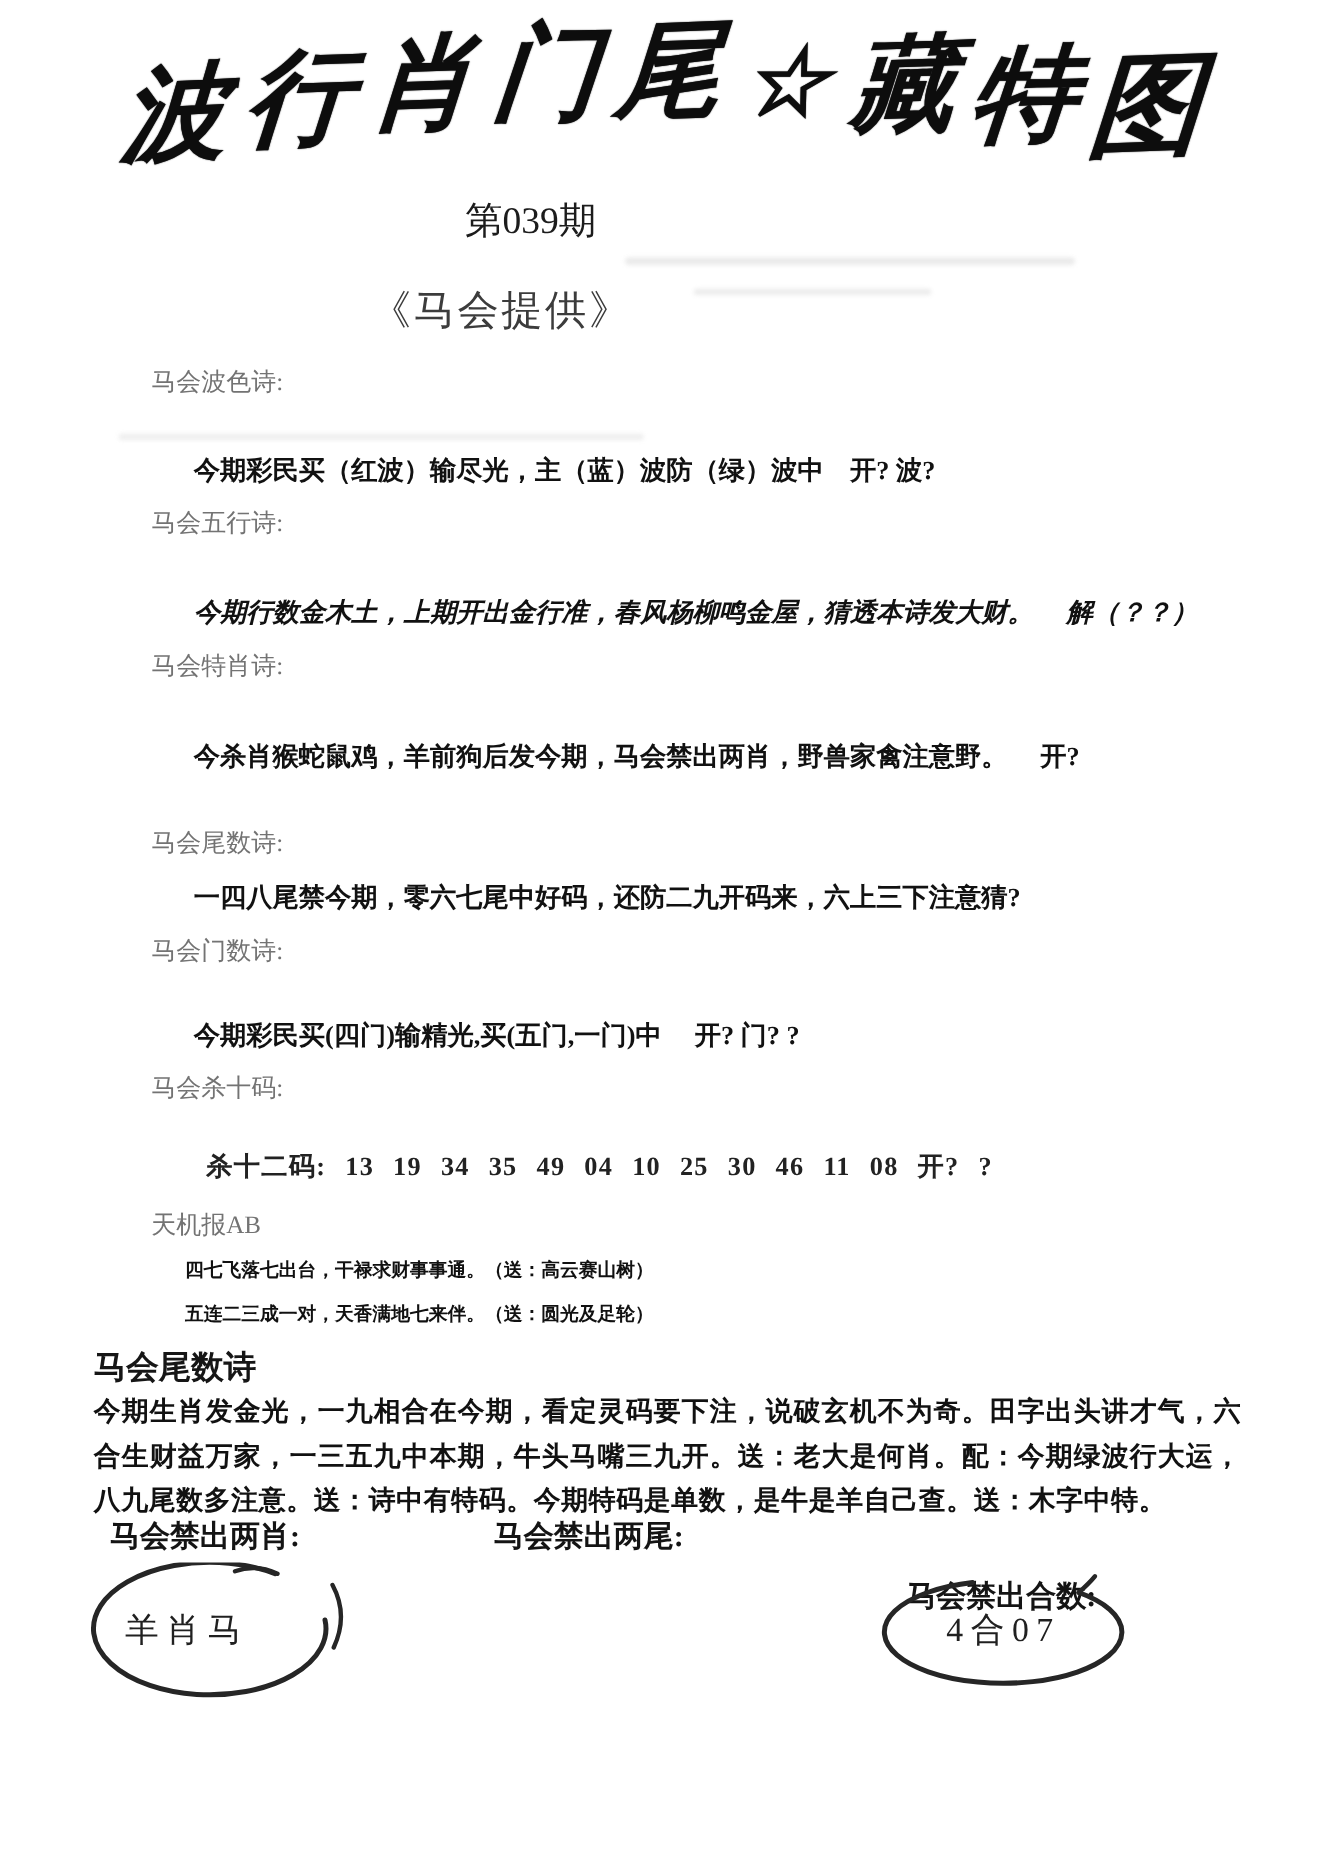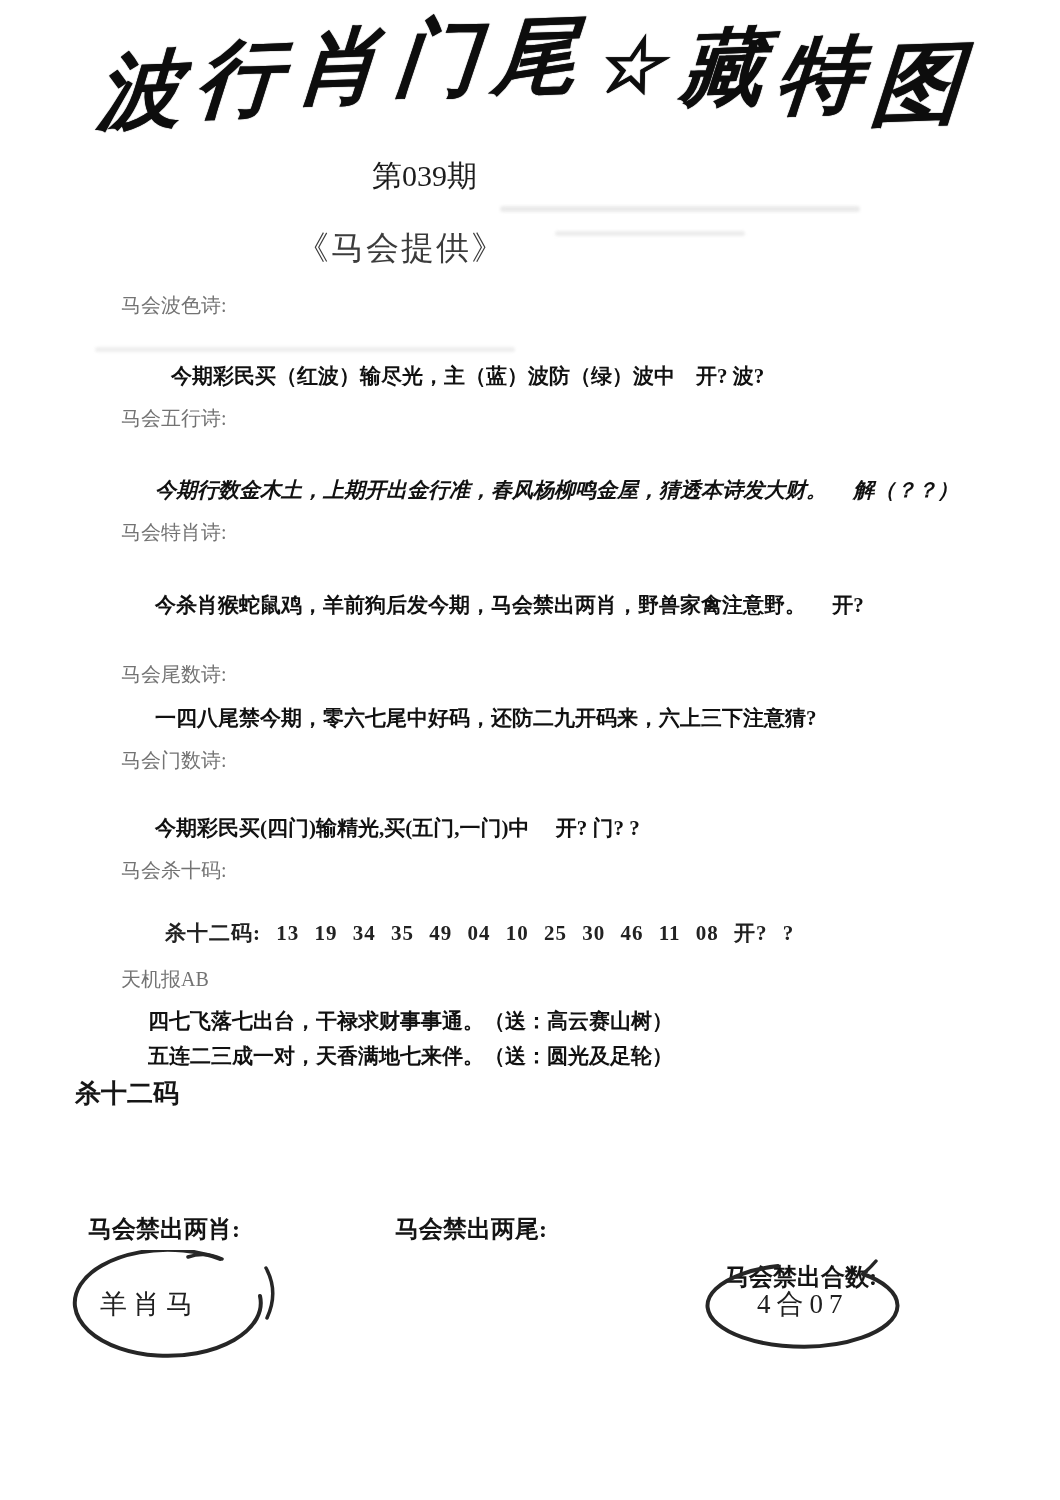--- a/index.html
+++ b/index.html
@@ -34,21 +34,21 @@
   .tch:nth-child(8){transform:translateY(5px) rotate(-1deg);}
   .tch:nth-child(9){transform:translateY(14px) rotate(-2deg) scale(1.06);}
 
   .issue{left:372px;top:156px;font-size:30px;}
   .provider{left:296px;top:226px;font-size:33px;letter-spacing:2px;color:#3c3c3c;}
 
   .sec-label{left:85px;font-size:20px;color:#737373;margin-left:36px;}
   .sec-line{left:155px;font-size:21px;font-weight:bold;color:#111;}
   .kill-line{left:137px;font-size:21px;font-weight:bold;letter-spacing:1px;word-spacing:9px;color:#222;margin-left:28px;}
 
-  .ab-line{left:148px;font-size:21px;font-weight:bold;color:#111;}
+  .ab-line{left:148px;font-size:15px;font-weight:bold;color:#111;}
   .pj-label{left:75px;font-size:26px;font-weight:bold;color:#161616;}
   .pj-par{
     position:absolute;left:75px;top:1112px;width:918px;
     font-size:21.5px;font-weight:bold;line-height:35.5px;
     text-align:justify;white-space:normal;color:#111;
     letter-spacing:.5px;
   }
   .ban-label{top:1213px;font-size:24px;font-weight:bold;color:#141414;}
   .ban-circle{position:absolute;}
   .ban-circle svg{display:block;}
@@ -66,42 +66,43 @@
   <div class="smudge" style="left:95px;top:347px;width:420px;height:5px;opacity:.45;"></div>
 
   <div class="title-wrap">
     <span><span class="tch">波</span><span class="tch">行</span><span class="tch">肖</span><span class="tch">门</span><span class="tch">尾</span><span class="tch">☆</span><span class="tch">藏</span><span class="tch">特</span><span class="tch">图</span></span>
   </div>
 
   <div class="abs issue">第039期</div>
   <div class="abs provider">《马会提供》</div>
 
   <div class="abs sec-label" style="top:292px;">马会波色诗:</div>
-  <div class="abs sec-line" style="top:362px;margin-left:16px;">今期彩民买（红波）输尽光，主（蓝）波防（绿）波中　开? 波?</div>
+  <div class="abs sec-line" style="top:362px;">今期彩民买（红波）输尽光，主（蓝）波防（绿）波中　开? 波?</div>
 
   <div class="abs sec-label" style="top:405px;">马会五行诗:</div>
   <div class="abs sec-line" style="top:476px;font-style:italic;">今期行数金木土，上期开出金行准，春风杨柳鸣金屋，猜透本诗发大财。　 解（？？）</div>
 
   <div class="abs sec-label" style="top:519px;">马会特肖诗:</div>
   <div class="abs sec-line" style="top:591px;">今杀肖猴蛇鼠鸡，羊前狗后发今期，马会禁出两肖，野兽家禽注意野。　 开?</div>
 
   <div class="abs sec-label" style="top:661px;">马会尾数诗:</div>
   <div class="abs sec-line" style="top:704px;">一四八尾禁今期，零六七尾中好码，还防二九开码来，六上三下注意猜?</div>
 
   <div class="abs sec-label" style="top:747px;">马会门数诗:</div>
   <div class="abs sec-line" style="top:814px;">今期彩民买(四门)输精光,买(五门,一门)中　 开? 门? ?</div>
 
   <div class="abs sec-label" style="top:857px;">马会杀十码:</div>
   <div class="abs kill-line" style="top:919px;">杀十二码: 13 19 34 35 49 04 10 25 30 46 11 08 开? ?</div>
 
   <div class="abs sec-label" style="top:966px;">天机报AB</div>
   <div class="abs ab-line" style="top:1007px;">四七飞落七出台，干禄求财事事通。（送：高云赛山树）</div>
   <div class="abs ab-line" style="top:1042px;">五连二三成一对，天香满地七来伴。（送：圆光及足轮）</div>
 
-  <div class="abs pj-label" style="top:1076px;">杀十二码</div>
+  <div class="abs pj-label" style="top:1076px;">马会尾数诗</div>
+  <div class="pj-par">今期生肖发金光，一九相合在今期，看定灵码要下注，说破玄机不为奇。田字出头讲才气，六合生财益万家，一三五九中本期，牛头马嘴三九开。送：老大是何肖。配：今期绿波行大运，八九尾数多注意。送：诗中有特码。今期特码是单数，是牛是羊自己查。送：木字中特。</div>
 
   <div class="abs ban-label" style="left:75px;margin-left:13px;">马会禁出两肖:</div>
   <div class="abs ban-label" style="left:395px;">马会禁出两尾:</div>
   <div class="abs ban-label" style="left:725px;margin-top:48px;">马会禁出合数:</div>
 
   <div class="ban-circle" style="left:70px;top:1250px;width:210px;height:120px;">
     <svg width="210" height="120" viewBox="0 0 210 120">
       <path d="M 150 9 A 93 53 0 1 0 190 46" fill="none" stroke="#262626" stroke-width="4" stroke-linecap="round"></path>
       <path d="M 118 7 Q 135 1 152 9" fill="none" stroke="#262626" stroke-width="3.5" stroke-linecap="round"></path>
       <path d="M 196 18 Q 209 42 197 68" fill="none" stroke="#262626" stroke-width="3.5" stroke-linecap="round"></path>

